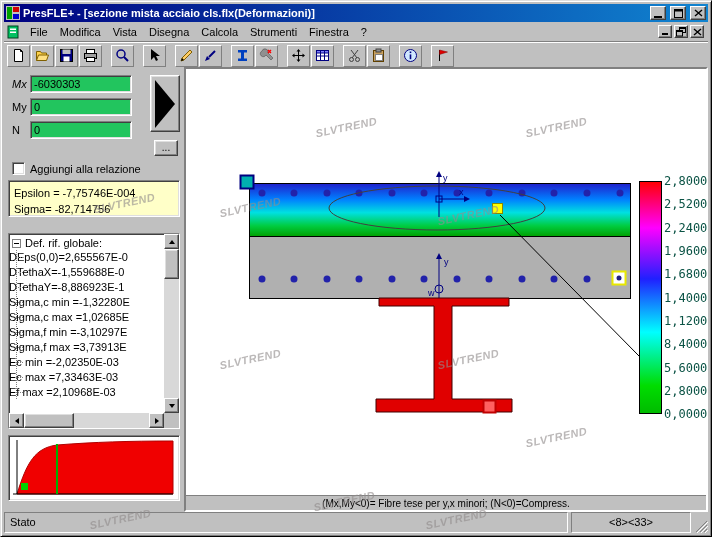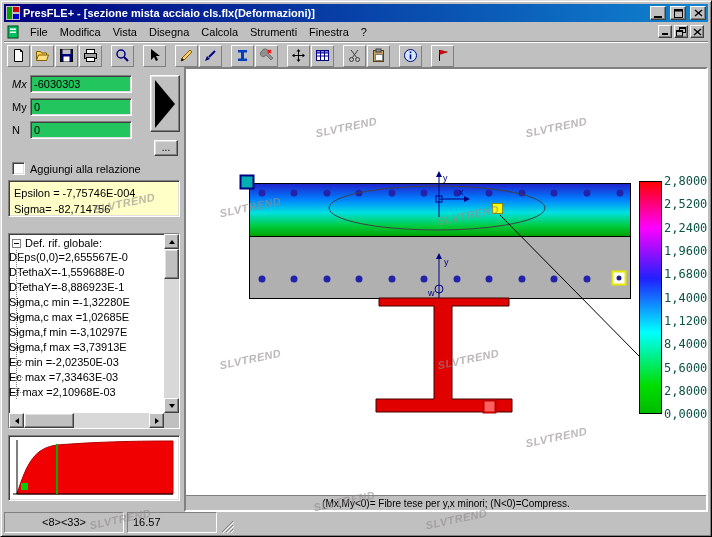--- a/index.html
+++ b/index.html
@@ -458,22 +458,22 @@
             <text x="478" y="326">2,8000</text>
             <text x="478" y="349">0,0000</text>
           </g>
         </g>
       </svg>
       <div class="caption">(Mx,My&lt;0)= Fibre tese per y,x minori; (N&lt;0)=Compress.</div>
     </div>
   </div>
 
   <div class="statusbar">
+    <span class="spanel sp1">Stato</span>
     <span class="spanel sp2">&lt;8&gt;&lt;33&gt;</span>
-    <span class="spanel sp3">16.57</span>
     <span class="grip">
       <svg width="13" height="13">
           <path d="M12 1L1 12M12 5L5 12M12 9L9 12" stroke="#808080"></path>
           <path d="M13 2L2 13M13 6L6 13M13 10L10 13" stroke="#fff"></path>
         </svg>
     </span>
   </div>
 
   <div class="watermark-layer">
     <span class="wm" style="left:92px;  top:196px;">SLVTREND</span>

